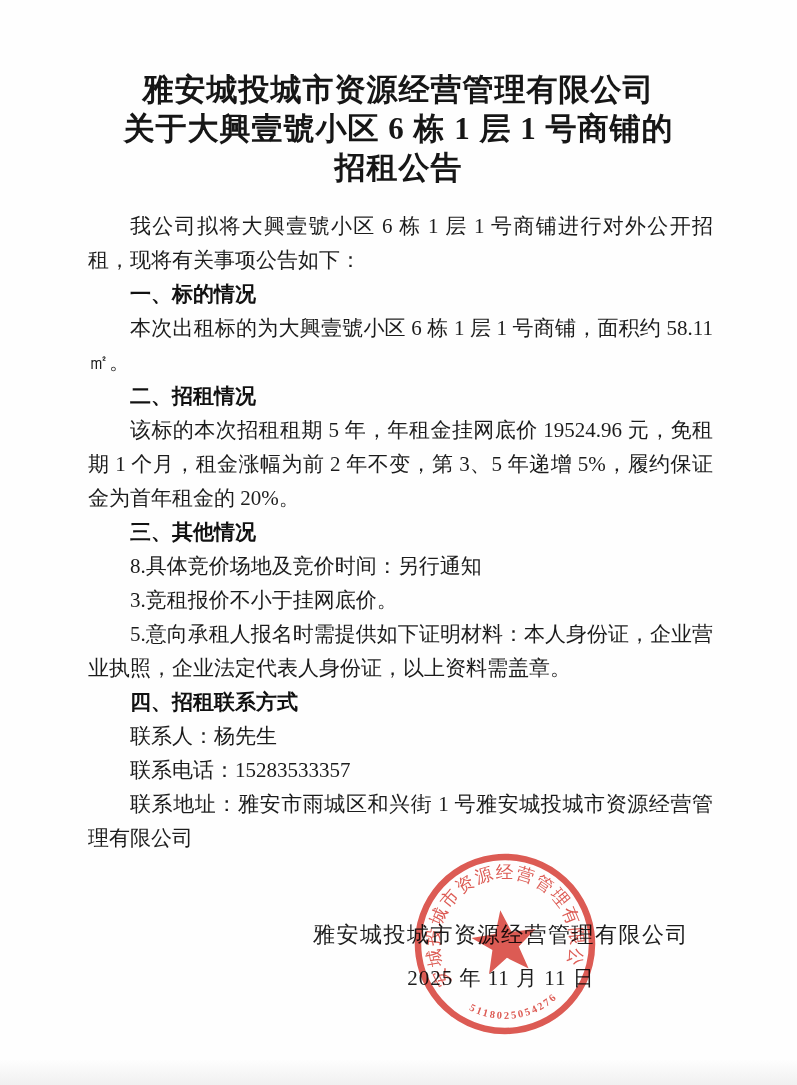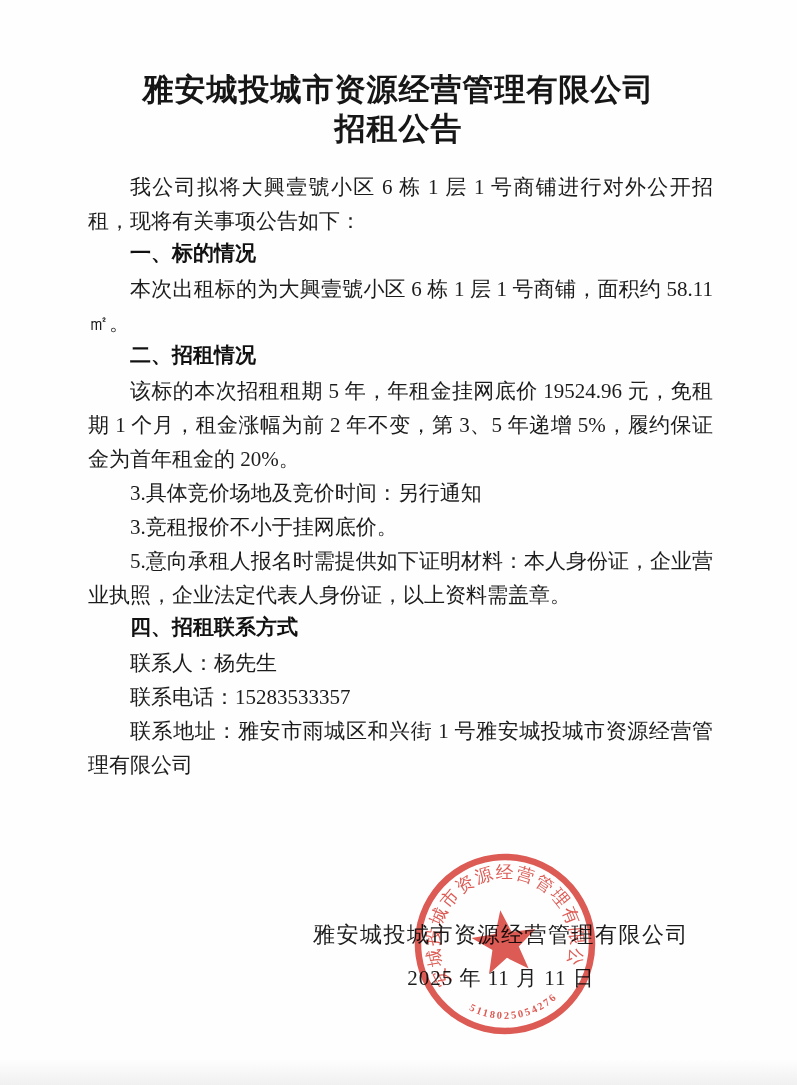--- a/index.html
+++ b/index.html
@@ -41,21 +41,21 @@
     font-size: 21px;
     line-height: 34px;
     text-align: justify;
   }
   .para {
     margin: 0;
     text-indent: 2em;
   }
   .heading {
     margin: 0;
-    font-family: Liberation Mono, monospace;
+    font-family: Liberation Serif, serif;
     font-weight: bold;
     font-size: 21px;
     line-height: 34px;
     text-indent: 2em;
     color: #111;
   }
 
   .sig-block {
     position: absolute;
     top: 918px;
@@ -93,33 +93,35 @@
     fill: currentColor;
   }
 </style>
 </head>
 <body>
 
 <div class="page">
 
   <header class="doc-title">
     <div class="title-line">雅安城投城市资源经营管理有限公司</div>
+    <div class="title-line">关于大興壹號小区 6 栋 1 层 1 号商铺的</div>
     <div class="title-line">招租公告</div>
   </header>
 
   <main class="doc-body">
     <p class="para">我公司拟将大興壹號小区 6 栋 1 层 1 号商铺进行对外公开招租，现将有关事项公告如下：</p>
 
     <h2 class="heading">一、标的情况</h2>
     <p class="para">本次出租标的为大興壹號小区 6 栋 1 层 1 号商铺，面积约 58.11 ㎡。</p>
 
     <h2 class="heading">二、招租情况</h2>
     <p class="para">该标的本次招租租期 5 年，年租金挂网底价 19524.96 元，免租期 1 个月，租金涨幅为前 2 年不变，第 3、5 年递增 5%，履约保证金为首年租金的 20%。</p>
 
-    <p class="para">3.具体竞价场地及竞价时间：另行通知</p>
+    <h2 class="heading">三、其他情况</h2>
+    <p class="para">8.具体竞价场地及竞价时间：另行通知</p>
     <p class="para">3.竞租报价不小于挂网底价。</p>
     <p class="para">5.意向承租人报名时需提供如下证明材料：本人身份证，企业营业执照，企业法定代表人身份证，以上资料需盖章。</p>
 
     <h2 class="heading">四、招租联系方式</h2>
     <p class="para">联系人：杨先生</p>
     <p class="para">联系电话：15283533357</p>
     <p class="para">联系地址：雅安市雨城区和兴街 1 号雅安城投城市资源经营管理有限公司</p>
   </main>
 
   <footer class="sig-block">

